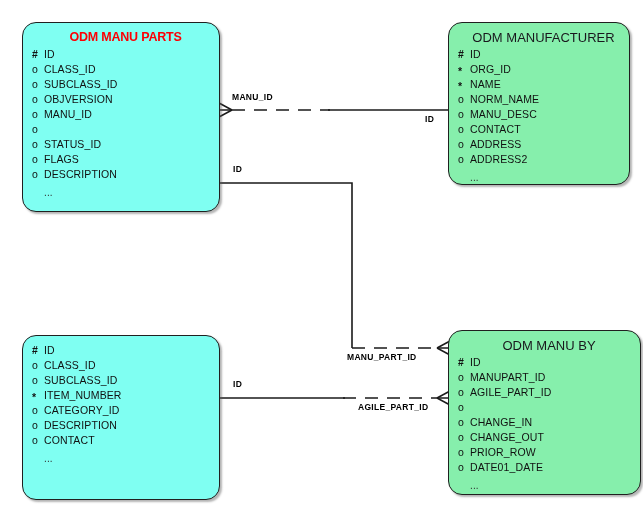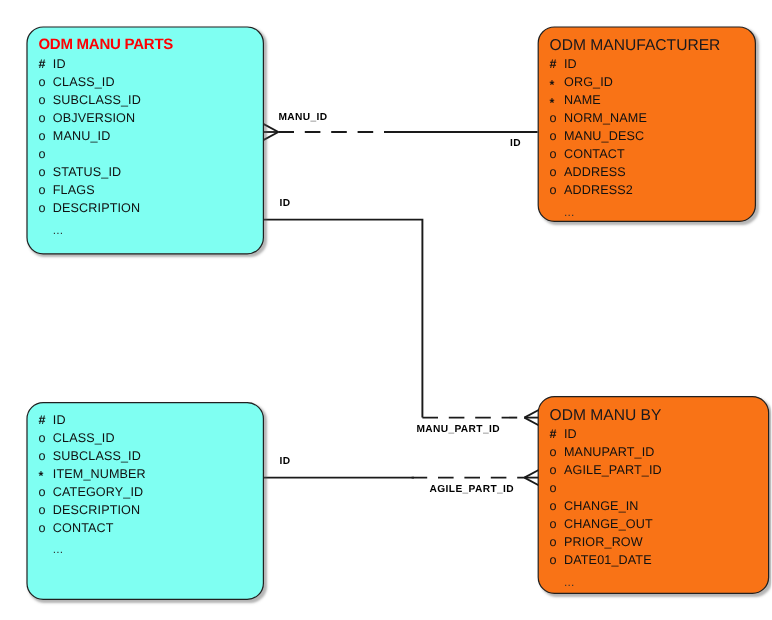--- a/index.html
+++ b/index.html
@@ -19,29 +19,30 @@
   
   .entity {
     position: absolute;
     box-sizing: border-box;
     border: 1.6px solid #202020;
     border-radius: 14px;
     box-shadow: 2px 2px 2px rgba(90,90,90,0.45);
     padding: 7px 0 6px 9px;
   }
   .entity.cyan   { background: #7ffff2; }
-  .entity.purple { background: #f97316; }
+  .entity.purple { background: #86efac; }
 
   .ent-title {
     font-size: 12.5px;
     font-weight: bold;
     letter-spacing: -0.2px;
     line-height: 15px;
     margin-bottom: 2px;
     white-space: nowrap;
+    text-align: center;
   }
   .entity.cyan   .ent-title { color: #fd0004; }
   .entity.purple .ent-title { color: #19181d; font-weight: normal; font-size: 13px; letter-spacing: 0px;}
 
   .attr-list { list-style: none; margin: 0; padding: 0; }
   .attr {
     display: flex;
     align-items: baseline;
     font-size: 10.5px;
     line-height: 15px;

